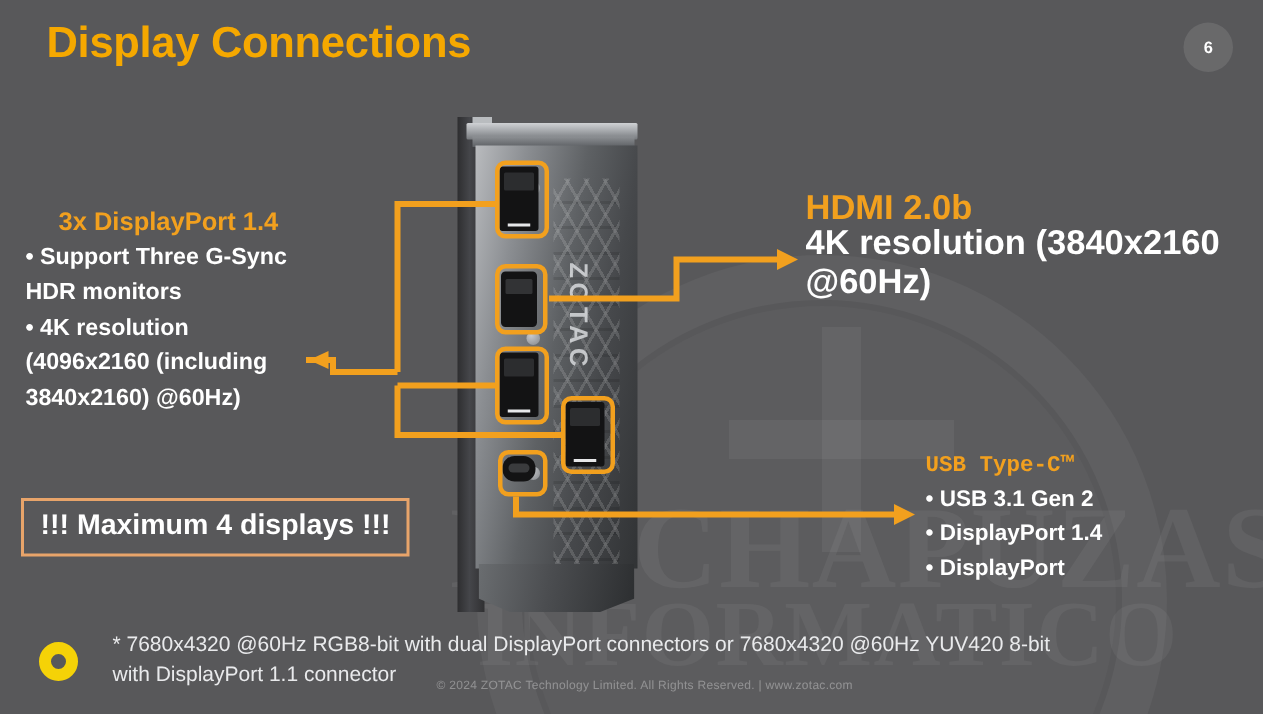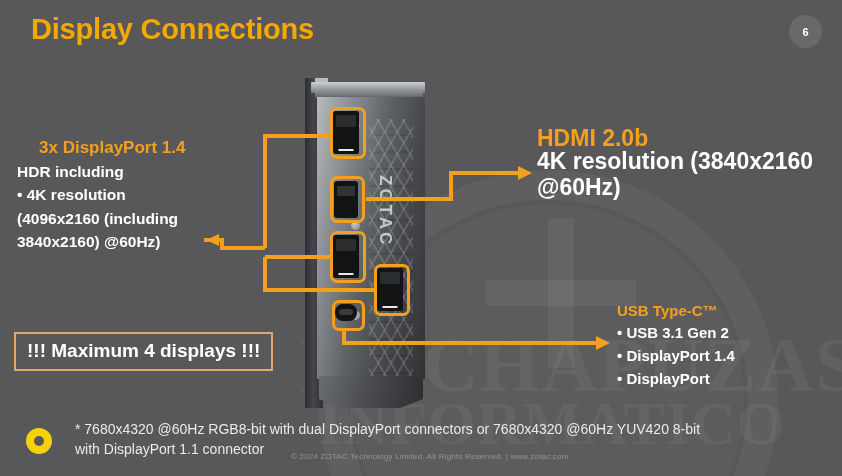--- a/index.html
+++ b/index.html
@@ -135,21 +135,21 @@
   .blk .ln{white-space:nowrap;}
 
   #blk-dp{left:17px;top:136px;font-size:15.5px;line-height:23.5px;}
   #blk-dp .hd{font-size:17px;margin-left:22px;}
 
   #blk-hdmi{left:537px;top:128px;line-height:26px;}
   #blk-hdmi .hd{font-size:14.5px;line-height:20px;}
   #blk-hdmi .ln{font-size:23px;}
 
   #blk-usbc{left:617px;top:300px;line-height:23px;}
-  #blk-usbc .hd{font-size:15px;line-height:21px;}
+  #blk-usbc .hd{font-size:15px;line-height:21px;font-family:Liberation Mono, monospace;}
   #blk-usbc .ln{font-size:15px;}
 
   #maxbox{
     position:absolute;left:14px;top:332px;
     padding:6px 11px 7px 11px;
     border:2px solid #e8a46a;
     color:#ffffff;font-size:19px;font-weight:bold;
     white-space:nowrap;
   }
 
@@ -233,21 +233,22 @@
 
     <g fill="none" stroke="#f2a01e" stroke-width="4">
 
       <path d="M344 331 L344 343 L604 343"></path>
     </g>
     <polygon points="610,343 596,336 596,350" fill="#f2a01e"></polygon>
   </svg>
 
   <div class="blk" id="blk-dp">
     <div class="hd ln">3x DisplayPort 1.4</div>
-    <div class="ln">HDR including</div>
+    <div class="ln">• Support Three G-Sync</div>
+    <div class="ln">HDR monitors</div>
     <div class="ln">•  4K resolution</div>
     <div class="ln">(4096x2160 (including</div>
     <div class="ln">3840x2160) @60Hz)</div>
   </div>
 
   <div class="blk" id="blk-hdmi">
     <div class="hd ln">HDMI 2.0b</div>
     <div class="ln">4K resolution (3840x2160</div>
     <div class="ln">@60Hz)</div>
   </div>

